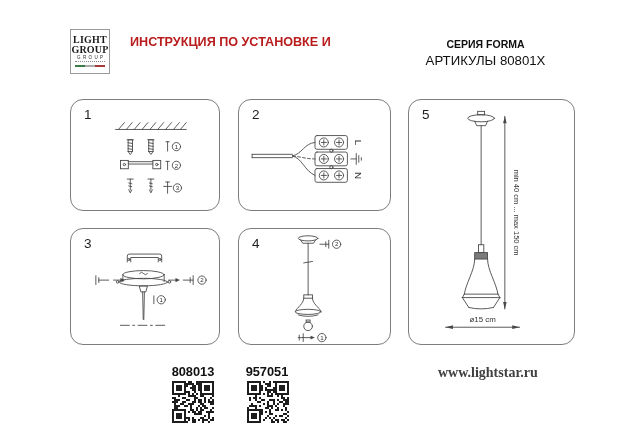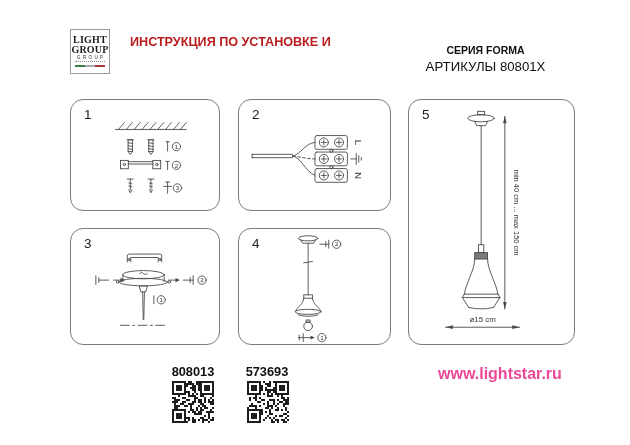--- a/index.html
+++ b/index.html
@@ -7,21 +7,21 @@
   .sheet{position:relative;width:630px;height:445px;background:#fff;overflow:hidden;}
 
   
   .logo{position:absolute;left:70px;top:29px;width:40px;height:45px;border:1px solid #9a9a9a;box-sizing:border-box;text-align:center;background:#fff;}
   .logo-word{font-family:"Liberation Serif","DejaVu Serif",serif;font-weight:700;font-size:10px;line-height:9.5px;color:#1a1a1a;letter-spacing:.2px;}
   .logo-word.first{margin-top:5px;}
   .logo-group{font-size:4.5px;letter-spacing:2.4px;color:#2a2a2a;margin-top:1px;text-indent:2px;border-bottom:.5px dotted #888;width:30px;margin-left:4px;padding-bottom:1px;}
   .logo-flag{display:flex;height:2.5px;margin:2.5px 4px 0 4px;}
   .logo-flag span{flex:1;}
   .title{position:absolute;left:130px;top:35px;width:215px;font-weight:700;font-size:12.6px;line-height:14.6px;color:#b91c1c;}
-  .meta{position:absolute;left:423px;top:44px;width:125px;text-align:center;color:#101010;}
+  .meta{position:absolute;left:423px;top:38px;width:125px;text-align:center;color:#101010;}
   .series{font-weight:700;font-size:10.5px;margin-bottom:3px;}
   .articles{font-weight:400;font-size:13.2px;}
 
   
   .panel{position:absolute;border:1px solid #7d7d7d;border-radius:13px;box-sizing:border-box;background:#fff;}
   .p1{left:70px;top:99px;width:150px;height:112px;}
   .p2{left:238px;top:99px;width:153px;height:112px;}
   .p3{left:70px;top:228px;width:150px;height:117px;}
   .p4{left:238px;top:228px;width:153px;height:117px;}
   .p5{left:408px;top:99px;width:167px;height:246px;}
@@ -34,21 +34,21 @@
   svg .term{font-size:10px;text-anchor:middle;}
   svg .dim{font-size:7.6px;text-anchor:middle;}
 
   
   .code{position:absolute;top:364px;width:84px;text-align:center;font-weight:700;font-size:12.8px;color:#101010;}
   .c1{left:151px;}
   .c2{left:225px;}
   .qr{position:absolute;top:381px;width:42px;height:42px;}
   .q1{left:172px;}
   .q2{left:247px;}
-  .site{position:absolute;left:438px;top:365px;font-weight:700;font-size:16px;color:#ec4899;}
+  .site{position:absolute;left:438px;top:365px;font-weight:700;font-size:14px;color:#404040;font-family:Liberation Serif, serif;}
 </style>
 </head>
 <body>
 
 <div class="sheet">
 
   <div class="logo">
     <div class="logo-word first">LIGHT</div>
     <div class="logo-word">GROUP</div>
     <div class="logo-group">GROUP</div>
@@ -319,21 +319,21 @@
       <g>
         <text class="dim" x="74.5" y="224" style="font-size:8px">ø15 cm</text>
         <line class="ln" x1="37" y1="229.5" x2="112" y2="229.5"></line>
         <path class="fl" d="M44.5,227.6 L37,229.5 L44.5,231.4 Z"></path>
         <path class="fl" d="M104.5,227.6 L112,229.5 L104.5,231.4 Z"></path>
       </g>
     </svg>
   </section>
 
   <div class="code c1">808013</div>
-  <div class="code c2">573693</div>
+  <div class="code c2">957051</div>
   <svg class="qr q1" shape-rendering="crispEdges" viewBox="0 0 42 42">
       <g fill="#1d1d1d">
         <rect x="0" y="0" width="2" height="2"></rect>
         <rect x="2" y="0" width="2" height="2"></rect>
         <rect x="4" y="0" width="2" height="2"></rect>
         <rect x="6" y="0" width="2" height="2"></rect>
         <rect x="8" y="0" width="2" height="2"></rect>
         <rect x="10" y="0" width="2" height="2"></rect>
         <rect x="12" y="0" width="2" height="2"></rect>
         <rect x="16" y="0" width="2" height="2"></rect>

